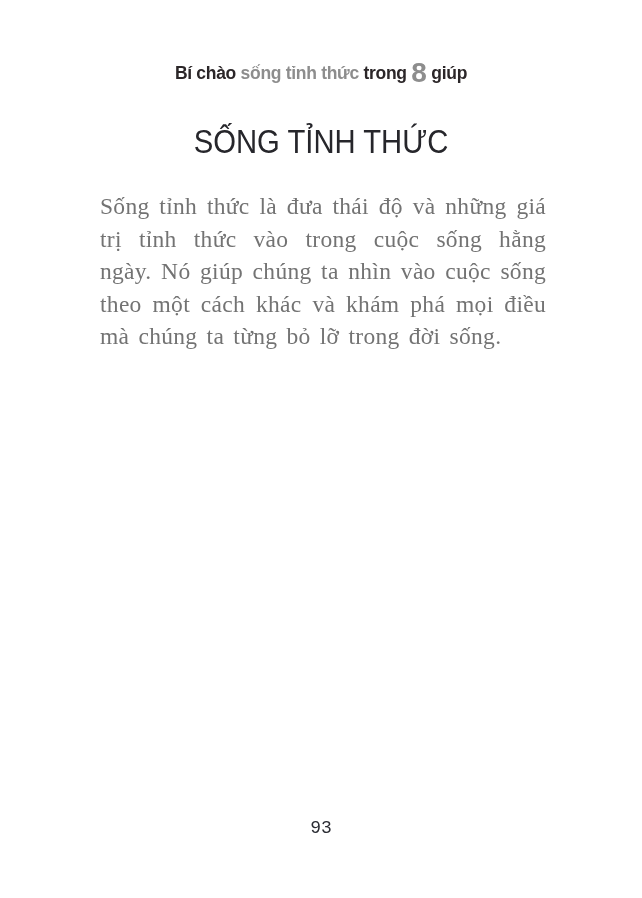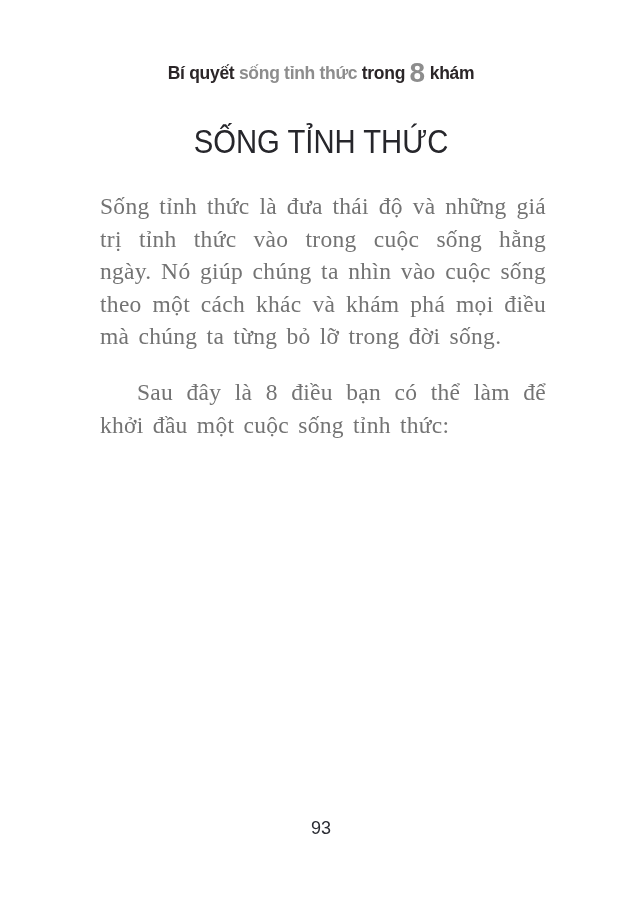--- a/index.html
+++ b/index.html
@@ -81,35 +81,34 @@
     text-indent: 0;
   }
 
   
   .page-number {
     position: absolute;
     top: 816px;
     left: 0;
     width: 100%;
     text-align: center;
-    font-family: Liberation Sans, sans-serif;
+    font-family: Liberation Mono, monospace;
     font-size: 18px;
     line-height: 24px;
     color: #2a2c33;
   }
 </style>
 </head>
 <body>
 
 <div class="page">
 
-  <div class="running-header"><span class="rh-dark">Bí quyết </span><span class="rh-gray">sống tỉnh thức</span><span class="rh-dark"> trong </span><span class="rh-numeral">8</span><span class="rh-dark"> khám</span></div>
+  <div class="running-header"><span class="rh-dark">Bí chào </span><span class="rh-gray">sống tỉnh thức</span><span class="rh-dark"> trong </span><span class="rh-numeral">8</span><span class="rh-dark"> giúp</span></div>
 
   <h1 class="chapter-title">SỐNG TỈNH THỨC</h1>
 
   <div class="body-text">
     <p class="para first">Sống tỉnh thức là đưa thái độ và những giá trị tỉnh thức vào trong cuộc sống hằng ngày. Nó giúp chúng ta nhìn vào cuộc sống theo một cách khác và khám phá mọi điều mà chúng ta từng bỏ lỡ trong đời sống.</p>
-    <p class="para">Sau đây là 8 điều bạn có thể làm để khởi đầu một cuộc sống tỉnh thức:</p>
   </div>
 
   <div class="page-number">93</div>
 
 </div>
 
 </body></html>

